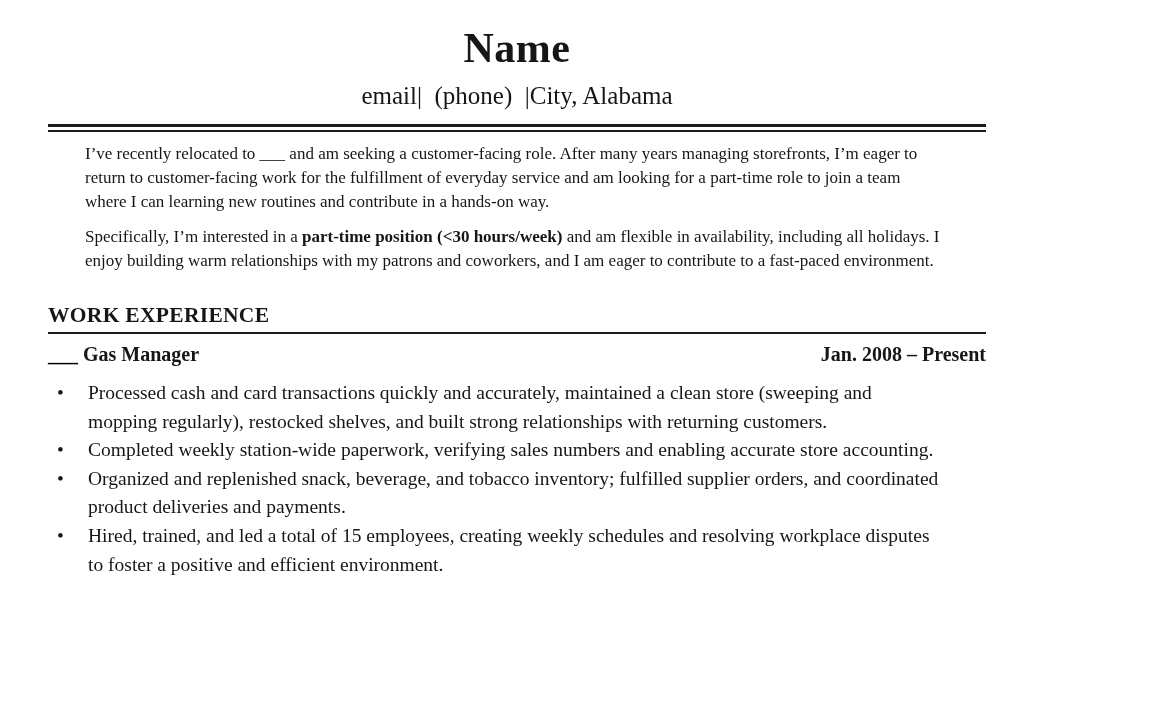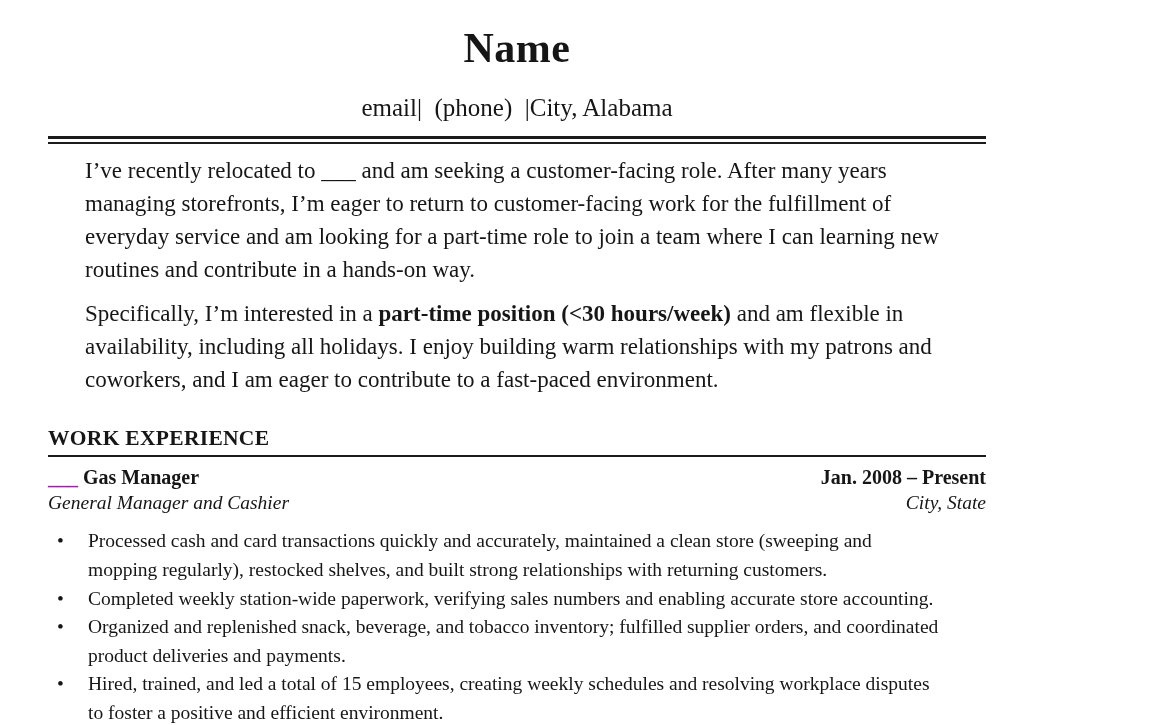--- a/index.html
+++ b/index.html
@@ -23,21 +23,21 @@
   
   .doc-header h1 {
     margin: 0;
     text-align: center;
     font-size: 42px;
     line-height: 1.15;
     font-weight: 700;
     letter-spacing: 0.5px;
   }
   .contact-line {
-    margin-top: 21px;
+    margin-top: 9px;
     text-align: center;
     font-size: 25px;
     line-height: 1.2;
     white-space: pre-wrap;
   }
   .top-rule {
     border: none;
     border-top: 3.5px solid #1b1b1b;
     margin: 13px 0 0 0;
   }
@@ -51,36 +51,36 @@
   }
   .section-heading.work { margin-top: 30px; }
   .heading-rule {
     border: none;
     border-top: 2.5px solid #1b1b1b;
     margin: 3px 0 0 0;
   }
   
   .body-text {
     margin: 10px 42px 0 37px;
-    font-size: 23px;
-    line-height: 33px;
+    font-size: 17px;
+    line-height: 24px;
   }
   .body-text.second { margin-top: 11px; }
   .body-text b { font-weight: 700; }
   
   .job-row {
     display: flex;
     justify-content: space-between;
     align-items: baseline;
     margin-top: 8px;
     font-size: 20px;
     line-height: 1.25;
   }
   .job-row .company, .job-row .dates { font-weight: 700; }
-  .company-blank { color: #a21caf; font-weight: 700; }
+  .company-blank { color: #000000; font-weight: 700; }
   .job-row.sub {
     margin-top: 1px;
     font-style: italic;
     font-size: 19.5px;
   }
   
   .bullets {
     list-style: none;
     margin: 12px 42px 0 0;
     padding: 0;
@@ -119,24 +119,20 @@
 
   <section>
     <h2 class="section-heading work">WORK EXPERIENCE</h2>
     <hr class="heading-rule">
 
     <div class="job-entry">
       <div class="job-row">
         <span class="company"><span class="company-blank">___</span><span> Gas Manager</span></span>
         <span class="dates">Jan. 2008 – Present</span>
       </div>
-      <div class="job-row sub">
-        <span>General Manager and Cashier</span>
-        <span>City, State</span>
-      </div>
       <ul class="bullets">
         <li>Processed cash and card transactions quickly and accurately, maintained a clean store (sweeping and mopping regularly), restocked shelves, and built strong relationships with returning customers.</li>
         <li>Completed weekly station-wide paperwork, verifying sales numbers and enabling accurate store accounting.</li>
         <li>Organized and replenished snack, beverage, and tobacco inventory; fulfilled supplier orders, and coordinated product deliveries and payments.</li>
         <li>Hired, trained, and led a total of 15 employees, creating weekly schedules and resolving workplace disputes to foster a positive and efficient environment.</li>
       </ul>
     </div>
   </section>
 
 </div>

